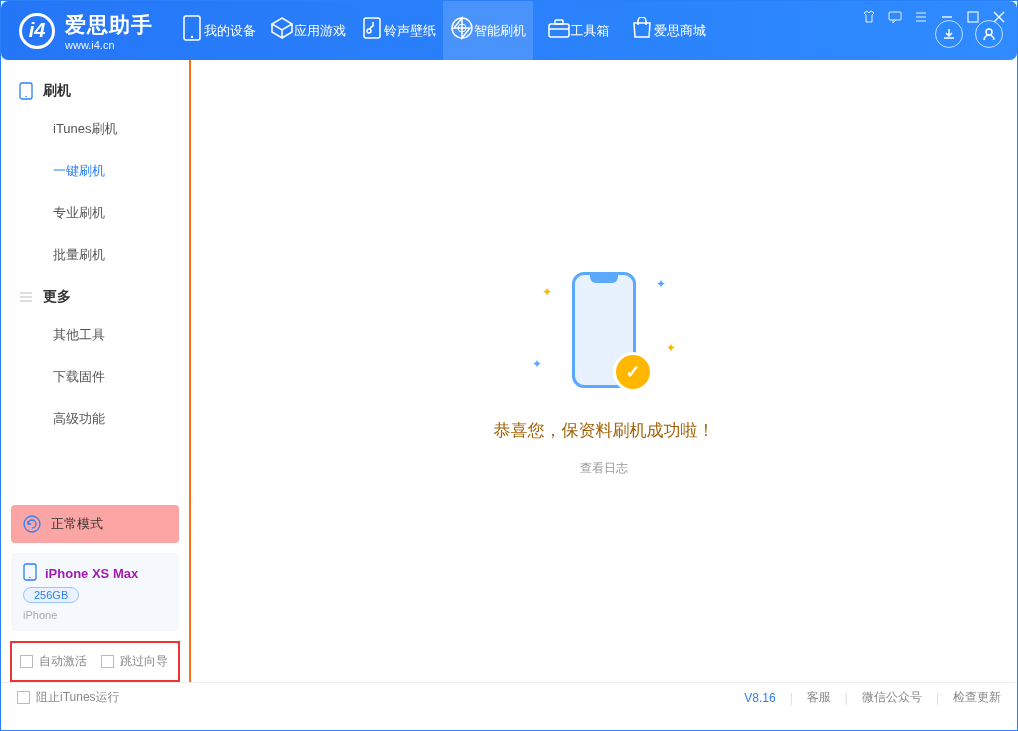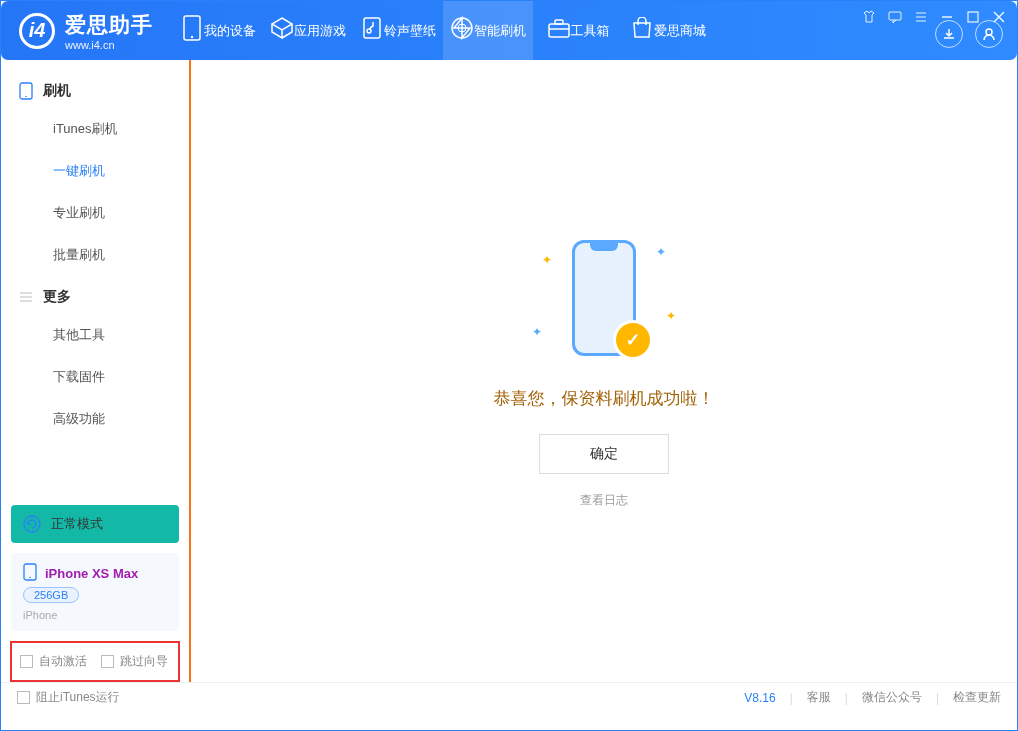--- a/index.html
+++ b/index.html
@@ -22,21 +22,21 @@
 .circ-btn { width: 28px; height: 28px; border: 1.5px solid rgba(255,255,255,0.7); border-radius: 50%; display: flex; align-items: center; justify-content: center; cursor: pointer; }
 
 
 .body { display: flex; height: 622px; }
 .sidebar { width: 190px; border-right: 2px solid #f97316; display: flex; flex-direction: column; }
 .side-scroll { flex: 1; padding-top: 10px; }
 .side-header { display: flex; align-items: center; gap: 10px; padding: 12px 18px 8px; font-size: 14px; color: #333; font-weight: bold; }
 .side-item { padding: 12px 18px 12px 52px; font-size: 13px; color: #555; cursor: pointer; }
 .side-item.active { color: #2a80f8; }
 .side-bottom { padding: 0 10px; }
-.mode-card { background: #14b8a6; border-radius: 4px; padding: 10px 12px; margin-bottom: 10px; display: flex; align-items: center; gap: 10px; font-size: 13px; color: #333; }
+.mode-card { background: #fca5a5; border-radius: 4px; padding: 10px 12px; margin-bottom: 10px; display: flex; align-items: center; gap: 10px; font-size: 13px; color: #333; }
 .device-card { background: #f5f8fc; border-radius: 4px; padding: 10px 12px; margin-bottom: 10px; }
 .device-name { font-size: 13px; color: #a21caf; font-weight: bold; display: flex; align-items: flex-end; gap: 8px; }
 .device-cap { display: inline-block; font-size: 11px; color: #2a80f8; border: 1px solid #9bc3ff; border-radius: 10px; padding: 1px 10px; margin-top: 6px; background: #eaf2ff; }
 .device-type { font-size: 11px; color: #aaa; margin-top: 6px; }
 .options-row { border: 2px solid #e33; padding: 10px 8px; display: flex; gap: 14px; font-size: 12px; color: #888; margin: 0 -1px; }
 .chk { display: flex; align-items: center; gap: 6px; cursor: pointer; }
 .chk-box { width: 13px; height: 13px; border: 1px solid #bbb; background: #fff; }
 
 
 .main { flex: 1; display: flex; flex-direction: column; align-items: center; justify-content: center; position: relative; }
@@ -244,21 +244,20 @@
       <span class="sparkle s1">✦</span>
       <span class="sparkle s2">✦</span>
       <span class="sparkle s3">✦</span>
       <span class="sparkle s4">✦</span>
       <div class="phone-body">
           <div class="phone-notch"></div>
         </div>
       <div class="check-badge">✓</div>
     </div>
     <div class="success-msg">恭喜您，保资料刷机成功啦！</div>
-    <button class="ok-btn">确定</button>
     <a class="log-link">查看日志</a>
   </div>
 </div>
 
 <div class="footer">
   <label class="chk">
       <span class="chk-box"></span>
       <span>阻止iTunes运行</span>
     </label>
   <div class="footer-right">

